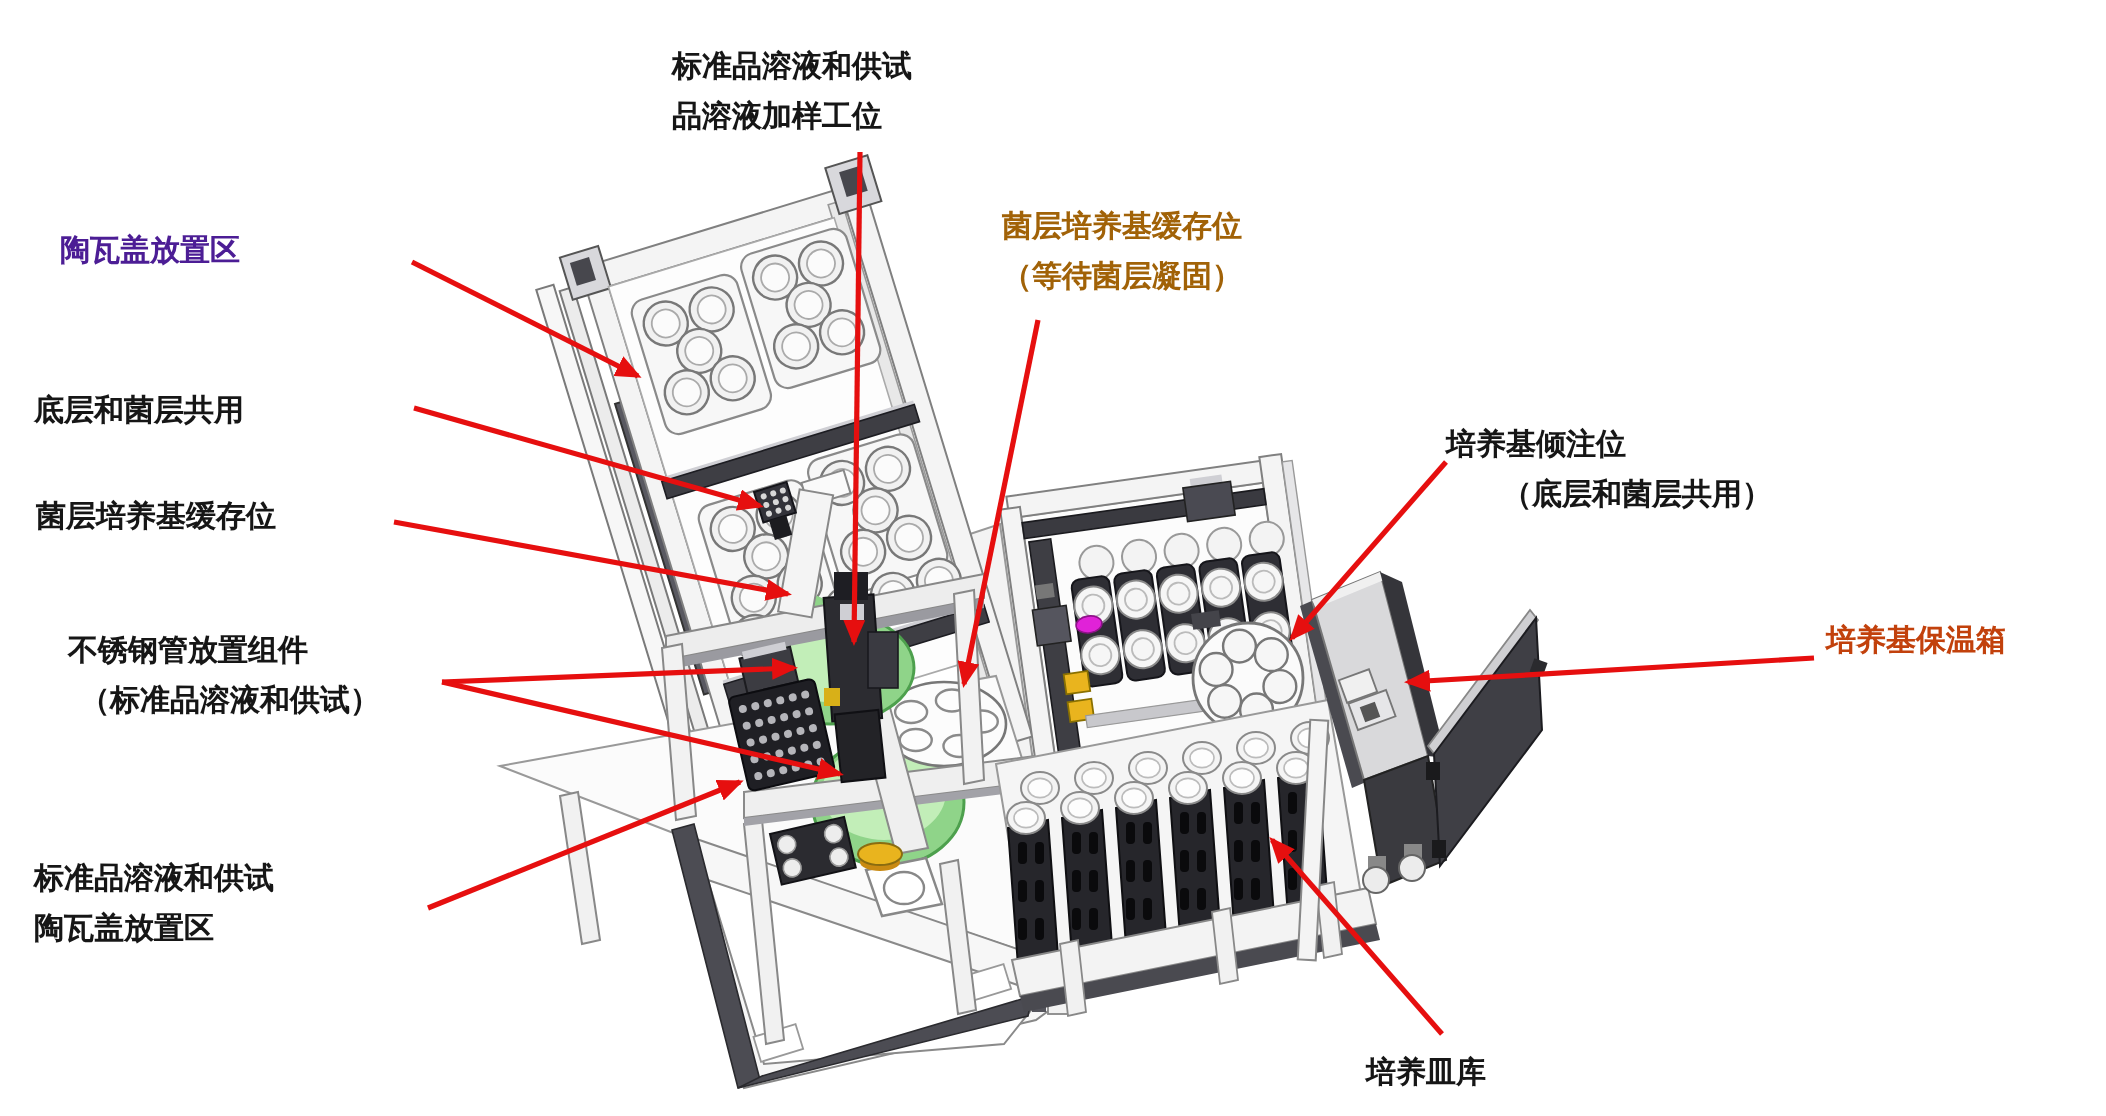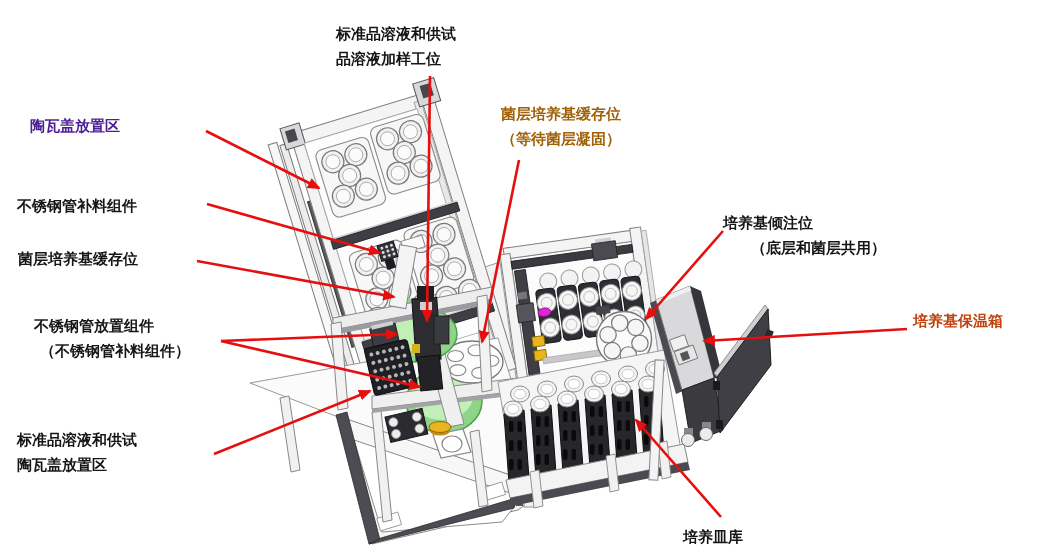--- a/index.html
+++ b/index.html
@@ -397,28 +397,28 @@
 </svg>
 
 <div class="lbl" style="left: 336px; top: 21px; color: rgb(22, 22, 22);">
   <div>标准品溶液和供试</div>
   <div>品溶液加样工位</div>
 </div>
 <div class="lbl" style="left: 30px; top: 113px; color: #4c1d95;">
   <div>陶瓦盖放置区</div>
 </div>
 <div class="lbl" style="left: 17px; top: 193px; color: rgb(22, 22, 22);">
-  <div>不锈钢管补料组件</div>
+  <div>底层和菌层共用</div>
 </div>
 <div class="lbl" style="left: 18px; top: 246px; color: rgb(22, 22, 22);">
   <div>菌层培养基缓存位</div>
 </div>
 <div class="lbl" style="left: 23px; top: 313px; color: rgb(22, 22, 22); margin-left: 11px;">
   <div>不锈钢管放置组件</div>
-  <div class="i6">（不锈钢管补料组件）</div>
+  <div class="i6">（标准品溶液和供试）</div>
 </div>
 <div class="lbl" style="left: 17px; top: 427px; color: rgb(22, 22, 22);">
   <div>标准品溶液和供试</div>
   <div>陶瓦盖放置区</div>
 </div>
 <div class="lbl" style="left: 493px; top: 101px; color: #a16207; text-align: right;">
   <div>菌层培养基缓存位</div>
   <div class="i8">（等待菌层凝固）</div>
 </div>
 <div class="lbl" style="left: 723px; top: 210px; color: rgb(22, 22, 22);">

